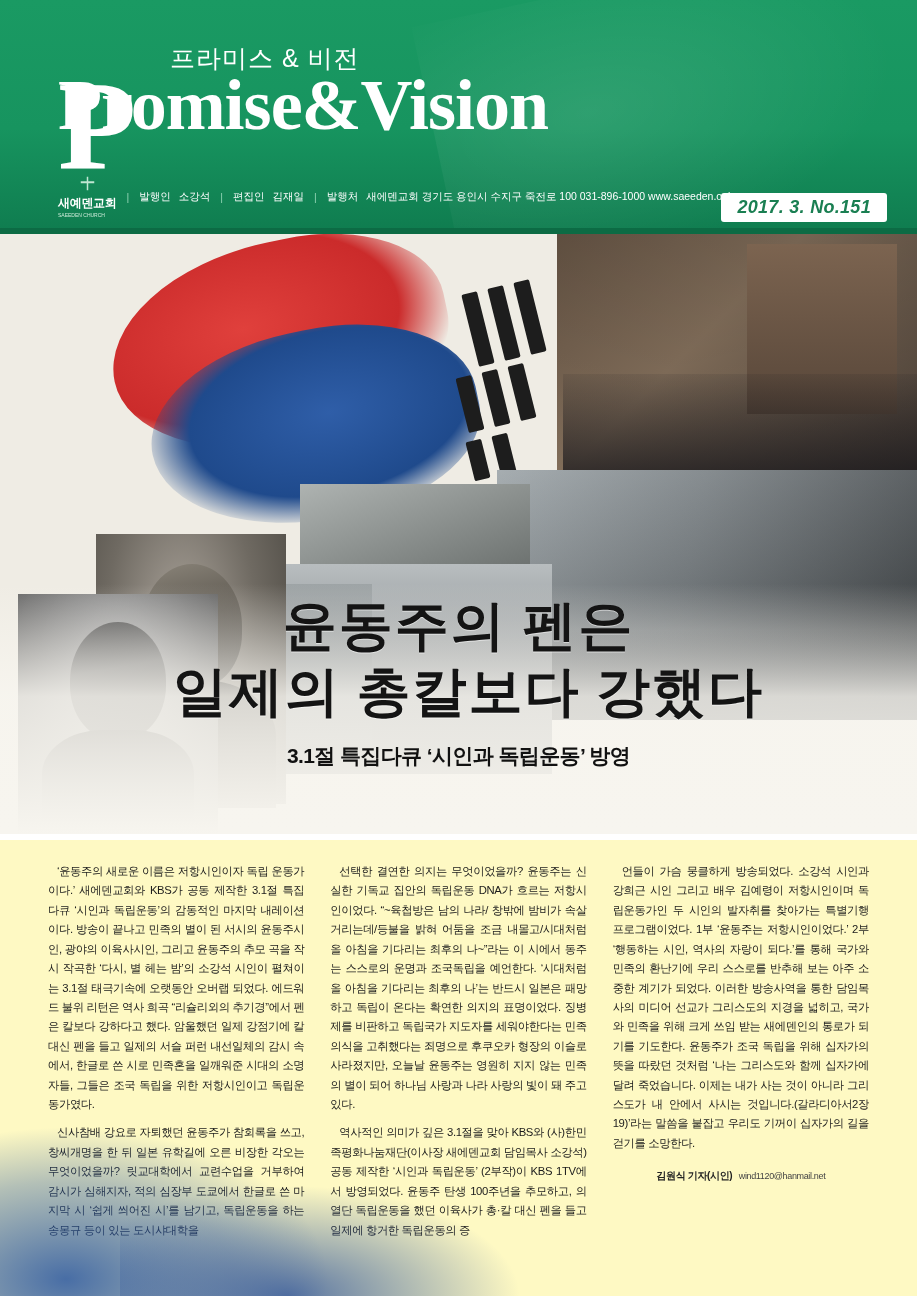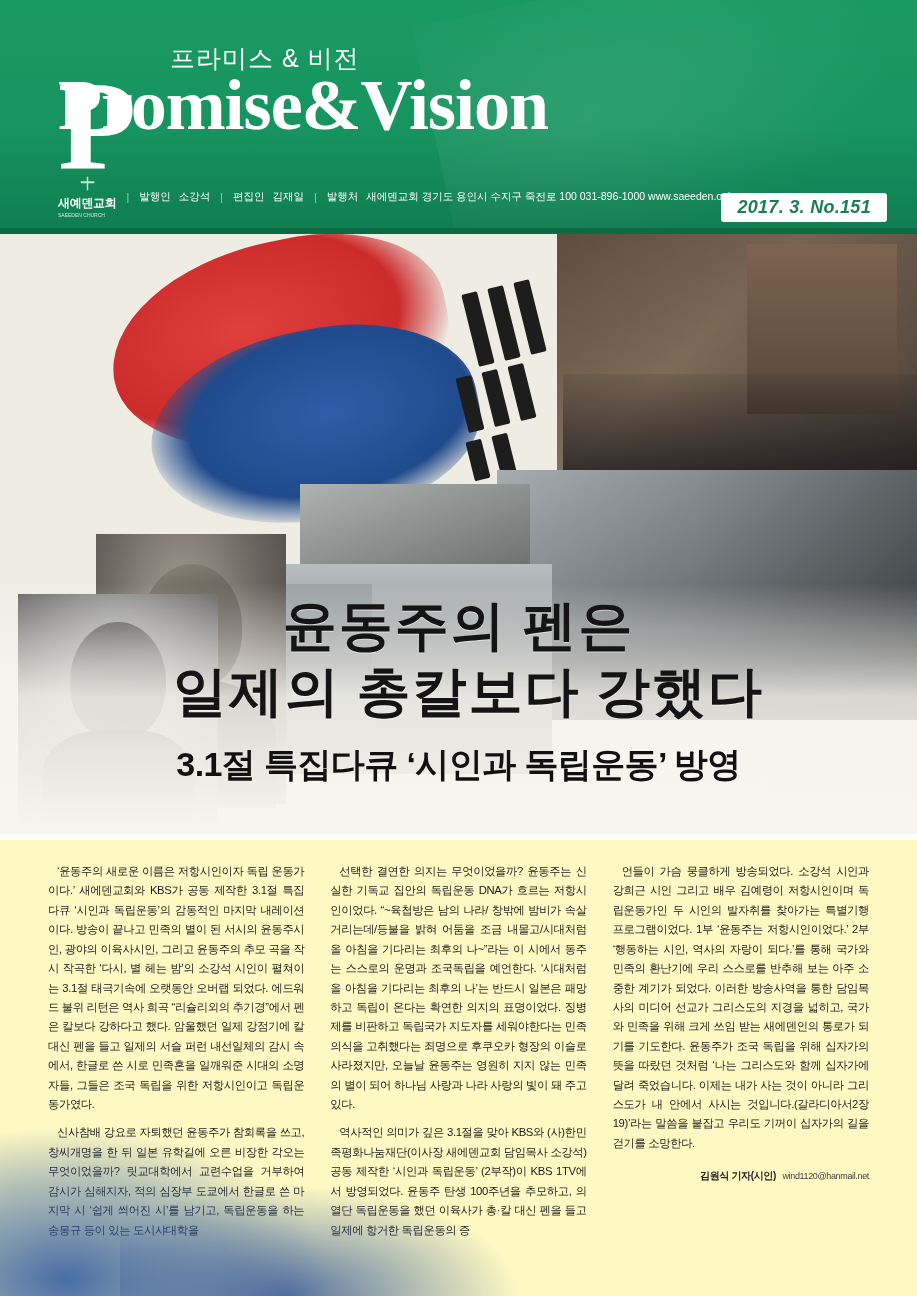--- a/index.html
+++ b/index.html
@@ -234,21 +234,21 @@
     color: #141414;
     font-weight: bold;
     font-size: 54px;
     line-height: 1.22;
     letter-spacing: 2px;
     text-shadow: 0 1px 0 rgba(255,255,255,0.5);
   }
   .headline .l2 { display: block; margin-left: 20px; }
   .subheadline {
     margin-top: 16px;
-    font-size: 34px;
+    font-size: 21px;
     font-weight: bold;
     color: #111;
     letter-spacing: -0.6px;
   }
 
   
   .article {
     position: absolute;
     left: 0; right: 0; top: 840px; bottom: 0;
     padding: 22px 48px 0 48px;
@@ -262,21 +262,21 @@
     flex: 1;
     font-size: 11.3px;
     line-height: 1.72;
     color: #1b1b1b;
     text-align: justify;
     letter-spacing: -0.35px;
   }
   .col p { margin-bottom: 9px; text-indent: 9px; }
   .byline {
     margin-top: 14px;
-    text-align: right;
+    text-align: center;
     font-size: 10px;
     color: #222;
   }
   .byline b { font-weight: bold; }
   .byline .mail { font-size: 9px; color: #444; padding-left: 4px; }
 
   
   .bottom-brush {
     position: absolute;
     left: 0; bottom: 0; width: 330px; height: 170px;

